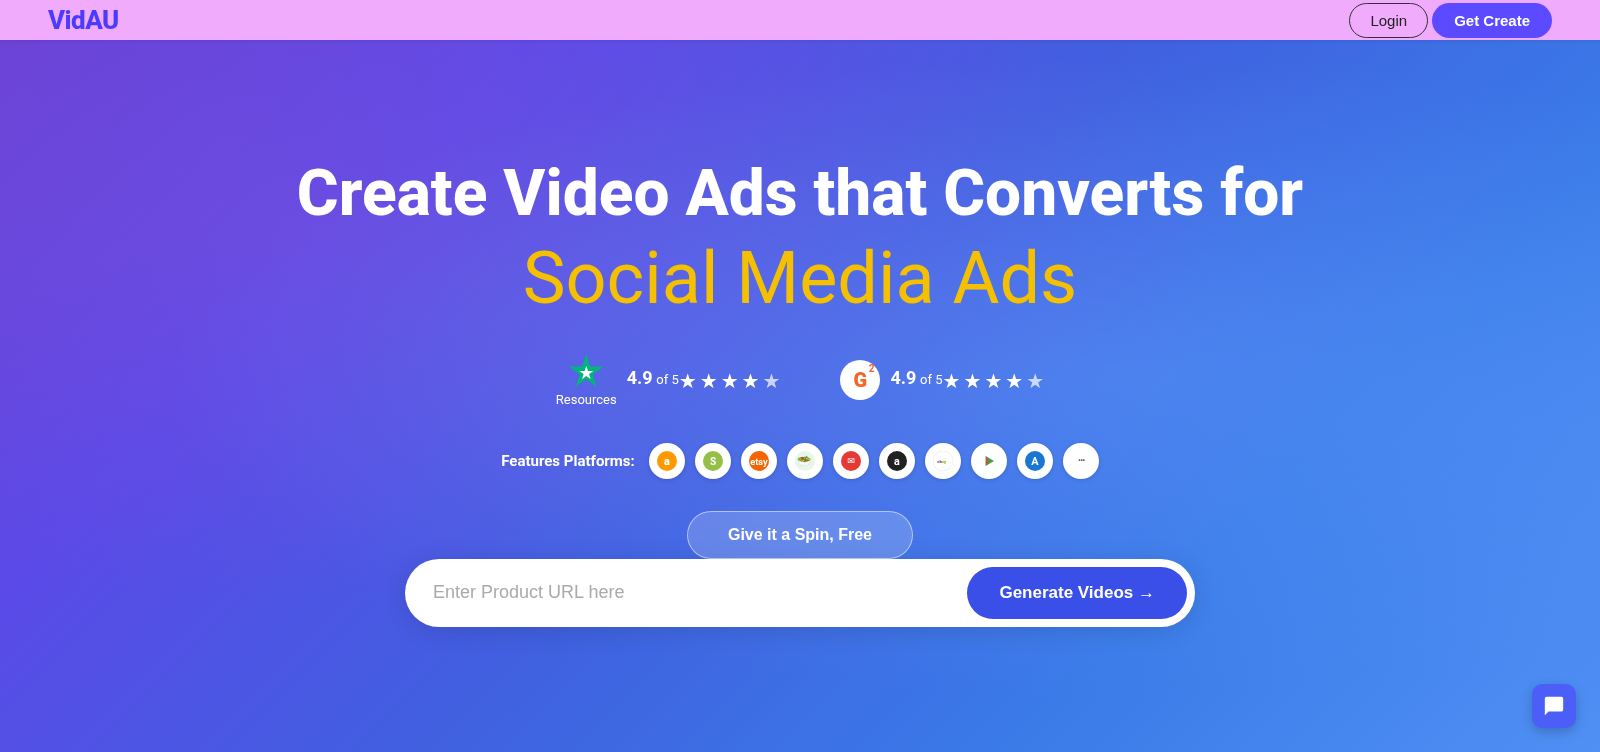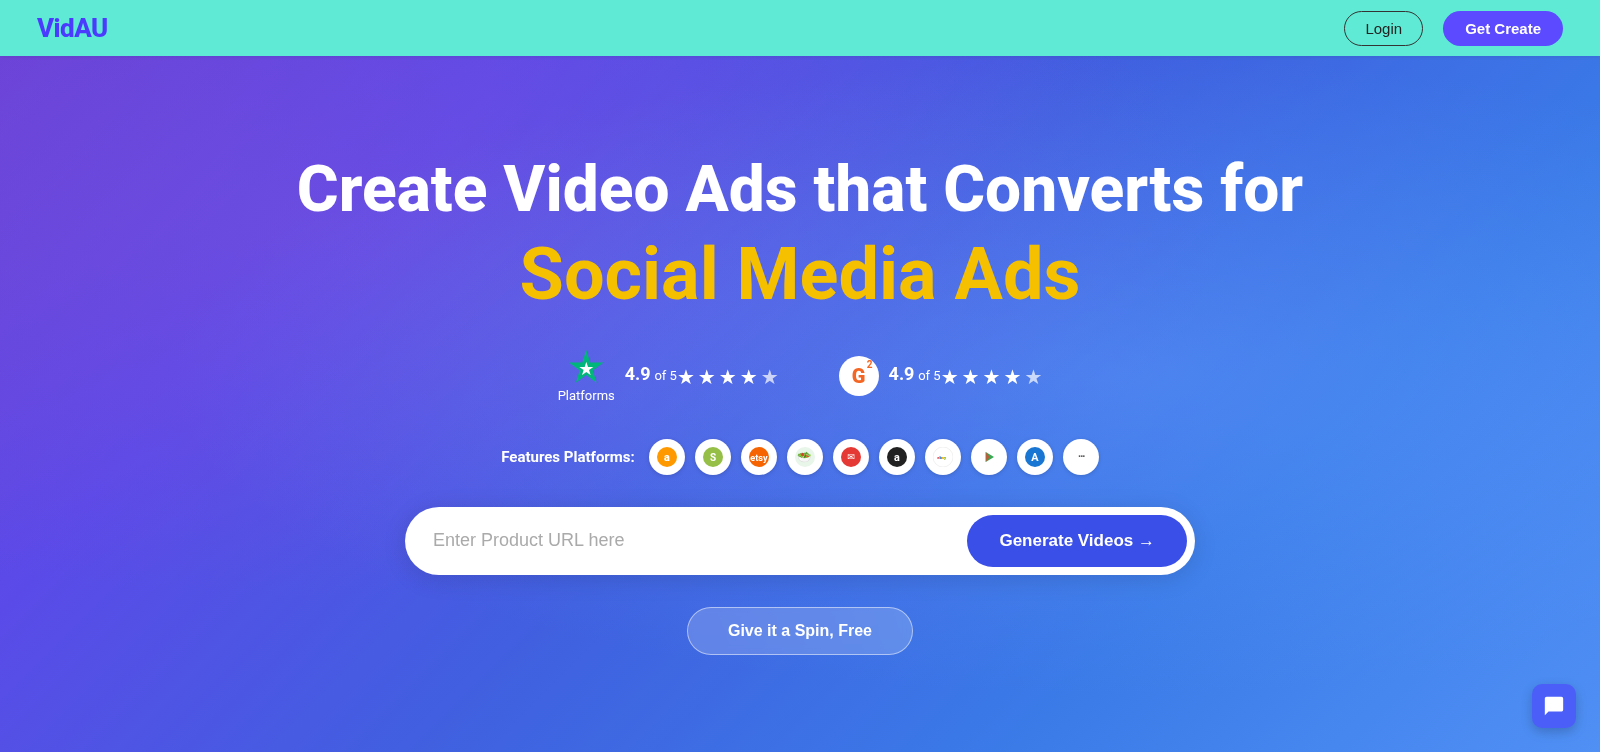--- a/index.html
+++ b/index.html
@@ -1,24 +1,24 @@
 <!DOCTYPE html>
 <html><head>
   <meta charset="utf-8">
   <style>
     * { margin: 0; padding: 0; box-sizing: border-box; }
     body { font-family: -apple-system, BlinkMacSystemFont, 'Segoe UI', Roboto, sans-serif; width: 1600px; overflow-x: hidden; }
 
     
     .navbar {
       position: fixed; top: 0; left: 0; right: 0;
-      background: #5eead4;
+      background: #f0abfc;
       display: flex; align-items: center; justify-content: space-between;
-      padding: 0 37px;
-      height: 56px;
+      padding: 0 48px;
+      height: 40px;
       z-index: 100;
       box-shadow: 0 1px 4px rgba(0,0,0,0.08);
     }
     .navbar-logo {
       font-size: 26px; font-weight: 800;
       color: #4b3bff;
       letter-spacing: -0.5px;
     }
     .navbar-center {
       display: flex; align-items: center; gap: 36px;
@@ -28,21 +28,21 @@
       font-size: 15px; color: #333; cursor: pointer;
       text-decoration: none;
     }
     .nav-chevron {
       width: 12px; height: 12px;
       border-right: 2px solid #555; border-bottom: 2px solid #555;
       transform: rotate(45deg) translateY(-2px);
       display: inline-block;
     }
     .navbar-right {
-      display: flex; align-items: flex-end; gap: 20px;
+      display: flex; align-items: flex-end; gap: 4px;
     }
     .btn-login {
       padding: 8px 20px; border-radius: 24px;
       border: 1.5px solid #333; background: transparent;
       font-size: 15px; font-weight: 500; cursor: pointer;
       color: #222;
     }
     .btn-get-started {
       padding: 9px 22px; border-radius: 24px;
       background: #5b4aff; border: none;
@@ -67,21 +67,21 @@
                   radial-gradient(ellipse at 20% 30%, rgba(120,80,220,0.5) 0%, transparent 50%);
     }
     .hero-content { position: relative; z-index: 2; width: 100%; }
 
     .hero-title-white {
       font-size: 64px; font-weight: 800; color: #fff;
       line-height: 1.15;
       margin-bottom: 8px;
     }
     .hero-title-yellow {
-      font-size: 72px; font-weight: 700;
+      font-size: 72px; font-weight: 400;
       color: #f5c000;
       line-height: 1.1;
       margin-bottom: 36px;
     }
 
     
     .ratings-row {
       display: flex; align-items: center; justify-content: center;
       gap: 60px; margin-bottom: 36px;
     }
@@ -194,21 +194,21 @@
     <div class="hero-title-white">Create Video Ads that Converts for</div>
     <div class="hero-title-yellow">Social Media Ads</div>
 
     <div class="ratings-row">
 
       <div class="rating-block">
         <div class="trustpilot-icon">
           <div class="tp-star" style="background:#00b67a;clip-path:polygon(50% 0%,61% 35%,98% 35%,68% 57%,79% 91%,50% 70%,21% 91%,32% 57%,2% 35%,39% 35%);">
             <span style="color:#fff;font-size:18px;margin-top:2px;">★</span>
           </div>
-          <span class="tp-label">Platforms</span>
+          <span class="tp-label">Resources</span>
         </div>
         <div class="rating-score">
           <div class="score-line">
             <span class="score-num">4.9</span>
             <span class="score-of"> of 5</span>
           </div>
           <div class="stars">
             <span style="color:#fff;font-size:20px;">★</span>
             <span style="color:#fff;font-size:20px;">★</span>
             <span style="color:#fff;font-size:20px;">★</span>
@@ -302,29 +302,29 @@
       <div class="platform-icon" style="background:#fff;">
         <svg width="20" height="20" viewBox="0 0 24 24">
             <circle cx="12" cy="12" r="12" fill="#1976D2"></circle>
             <text x="12" y="17" text-anchor="middle" font-size="13" fill="#fff" font-weight="bold">A</text>
           </svg>
       </div>
 
       <div class="platform-icon platform-more" style="background:#fff;color:#555;font-size:16px;letter-spacing:-2px;">···</div>
     </div>
 
+    <div style="display:flex;justify-content:center;margin-top:8px;">
+      <button class="btn-free-spin">Give it a Spin, Free</button>
+    </div>
+
     <div style="display:flex;justify-content:center;">
       <div class="url-form">
         <input class="url-input" type="text" placeholder="Enter Product URL here" style="">
         <button class="btn-generate">Generate Videos →</button>
       </div>
-    </div>
-
-    <div style="display:flex;justify-content:center;margin-top:8px;">
-      <button class="btn-free-spin">Give it a Spin, Free</button>
     </div>
   </div>
 </section>
 
 <div class="chat-widget">
   <svg class="chat-icon-svg" viewBox="0 0 24 24" fill="white">
     <path d="M20 2H4c-1.1 0-2 .9-2 2v18l4-4h14c1.1 0 2-.9 2-2V4c0-1.1-.9-2-2-2z"></path>
   </svg>
 </div>
 

